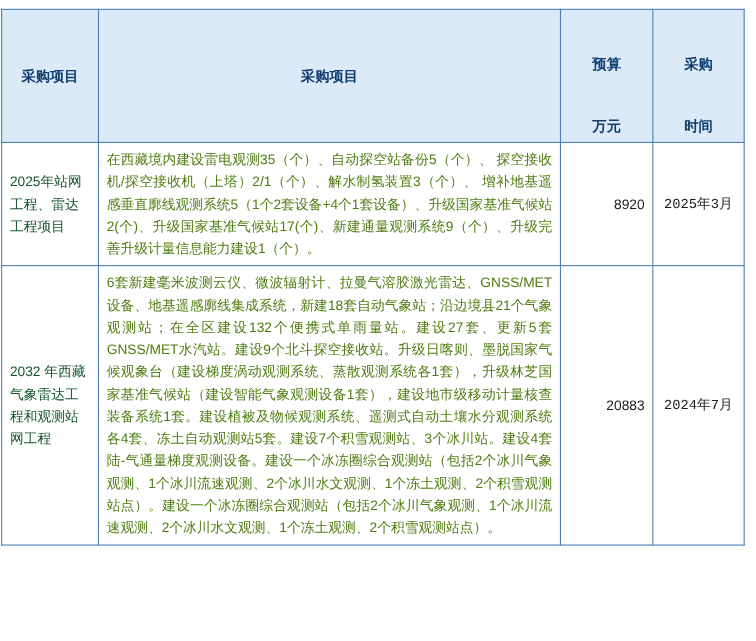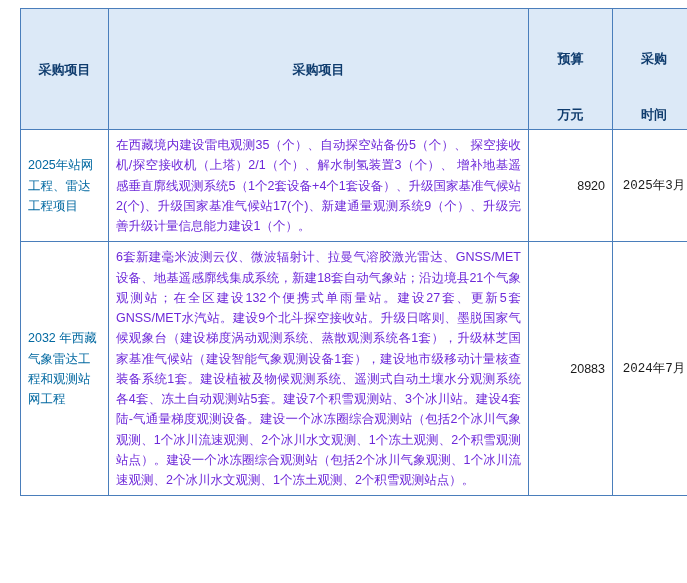--- a/index.html
+++ b/index.html
@@ -8,21 +8,21 @@
     background: #ffffff;
   }
   body {
     font-family: "Liberation Sans", "DejaVu Sans", sans-serif;
     color: #1a1a1a;
   }
   .page {
     width: 687px;
     height: 583px;
     box-sizing: border-box;
-    padding: 8px 6px 0 20px;
+    padding: 8px 6px 0 1px;
     overflow: hidden;
   }
   table.proc-table {
     border-collapse: collapse;
     width: 675px;
     table-layout: fixed;
     border: 1px solid #4a7ebb;
   }
   table.proc-table th,
   table.proc-table td {
@@ -41,27 +41,27 @@
     height: 48px;
     padding: 4px 4px;
   }
   col.c-project { width: 88px; }
   col.c-demand  { width: 420px; }
   col.c-budget  { width: 84px; }
   col.c-time    { width: 83px; }
 
   td.project {
     text-align: left;
-    color: #0369a1;
+    color: #14532d;
     line-height: 1.9;
   }
   td.demand {
     text-align: justify;
     text-justify: inter-ideograph;
-    color: #6d28d9;
+    color: #4d7c0f;
   }
   td.budget {
     text-align: right;
   }
   td.time {
     text-align: center;
     line-height: 1.8;
     font-family: Liberation Mono, monospace;
   }
   .hdr-line { display: block; margin-top: 35px; }

